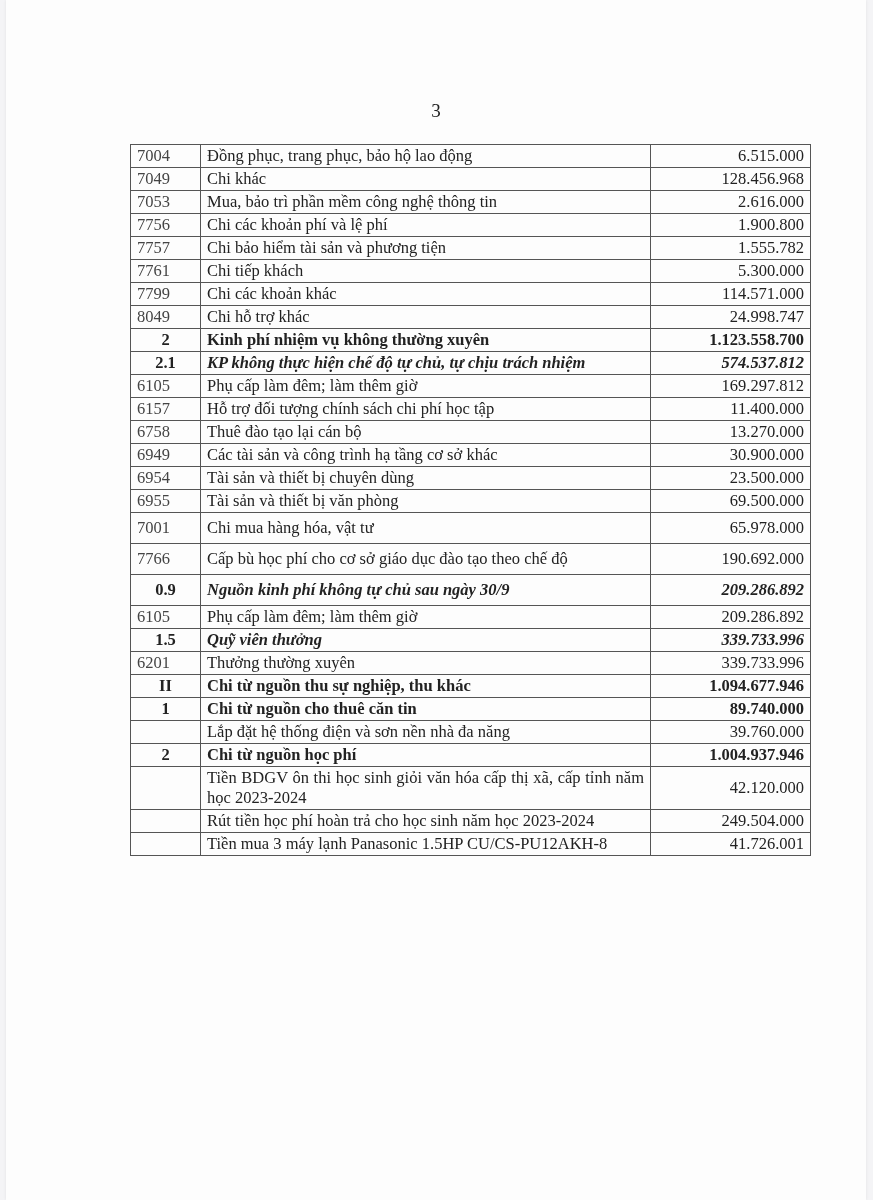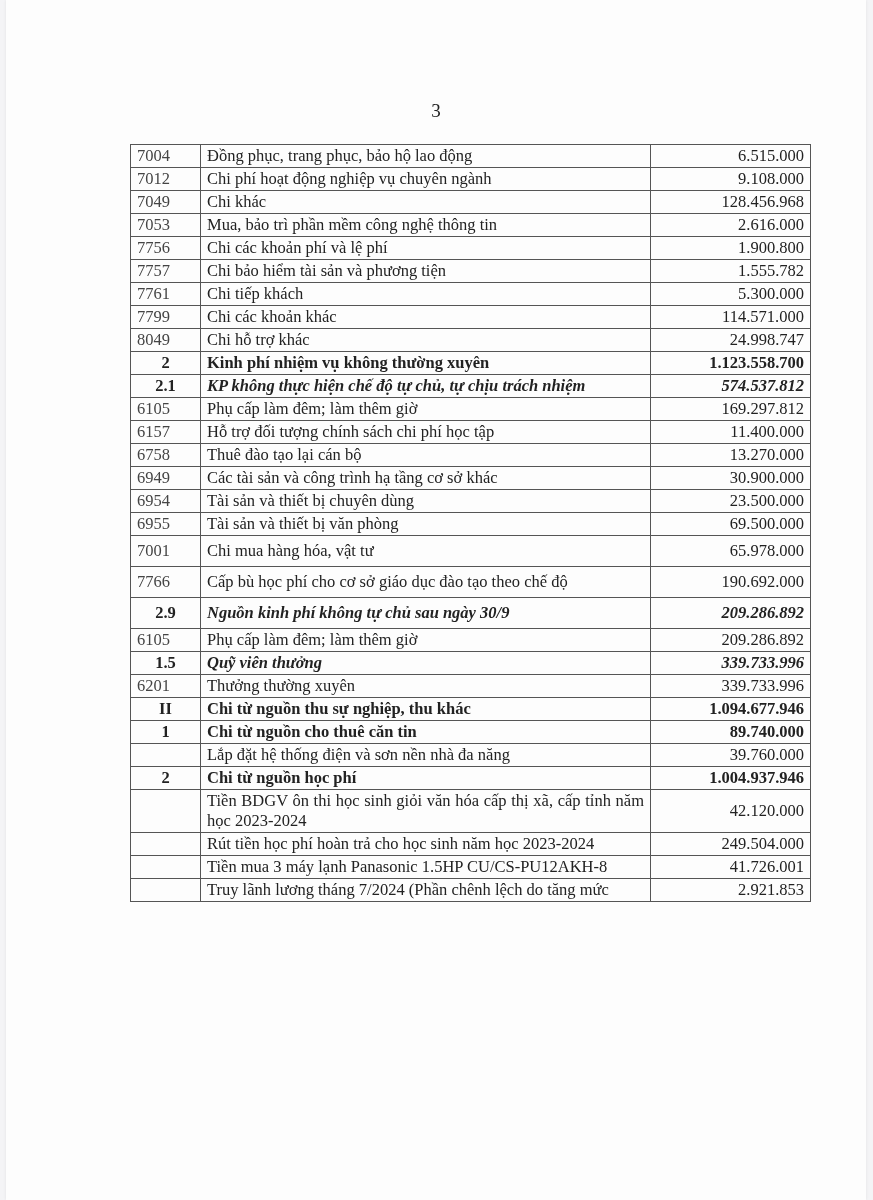--- a/index.html
+++ b/index.html
@@ -61,25 +61,20 @@
         <col class="c-desc">
         <col class="c-amt">
       </colgroup>
     <tbody id="tbody">
         <tr>
           <td class="code">7004</td>
           <td class="desc">Đồng phục, trang phục, bảo hộ lao động</td>
           <td class="amt">6.515.000</td>
         </tr>
         <tr>
-          <td class="code">7012</td>
-          <td class="desc">Chi phí hoạt động nghiệp vụ chuyên ngành</td>
-          <td class="amt">9.108.000</td>
-        </tr>
-        <tr>
           <td class="code">7049</td>
           <td class="desc">Chi khác</td>
           <td class="amt">128.456.968</td>
         </tr>
         <tr>
           <td class="code">7053</td>
           <td class="desc">Mua, bảo trì phần mềm công nghệ thông tin</td>
           <td class="amt">2.616.000</td>
         </tr>
         <tr>
@@ -151,21 +146,21 @@
           <td class="code">7001</td>
           <td class="desc">Chi mua hàng hóa, vật tư</td>
           <td class="amt">65.978.000</td>
         </tr>
         <tr class="tall">
           <td class="code">7766</td>
           <td class="desc">Cấp bù học phí cho cơ sở giáo dục đào tạo theo chế độ</td>
           <td class="amt">190.692.000</td>
         </tr>
         <tr class="italic tall">
-          <td class="code">2.9</td>
+          <td class="code">0.9</td>
           <td class="desc">Nguồn kinh phí không tự chủ sau ngày 30/9</td>
           <td class="amt">209.286.892</td>
         </tr>
         <tr>
           <td class="code">6105</td>
           <td class="desc">Phụ cấp làm đêm; làm thêm giờ</td>
           <td class="amt">209.286.892</td>
         </tr>
         <tr class="italic">
           <td class="code">1.5</td>
@@ -204,21 +199,16 @@
         </tr>
         <tr>
           <td class="code"></td>
           <td class="desc">Rút tiền học phí hoàn trả cho học sinh năm học 2023-2024</td>
           <td class="amt">249.504.000</td>
         </tr>
         <tr>
           <td class="code"></td>
           <td class="desc">Tiền mua 3 máy lạnh Panasonic 1.5HP CU/CS-PU12AKH-8</td>
           <td class="amt">41.726.001</td>
-        </tr>
-        <tr>
-          <td class="code"></td>
-          <td class="desc wrap">Truy lãnh lương tháng 7/2024 (Phần chênh lệch do tăng mức</td>
-          <td class="amt">2.921.853</td>
         </tr>
       </tbody>
   </table>
 </div>
 
 </body></html>

